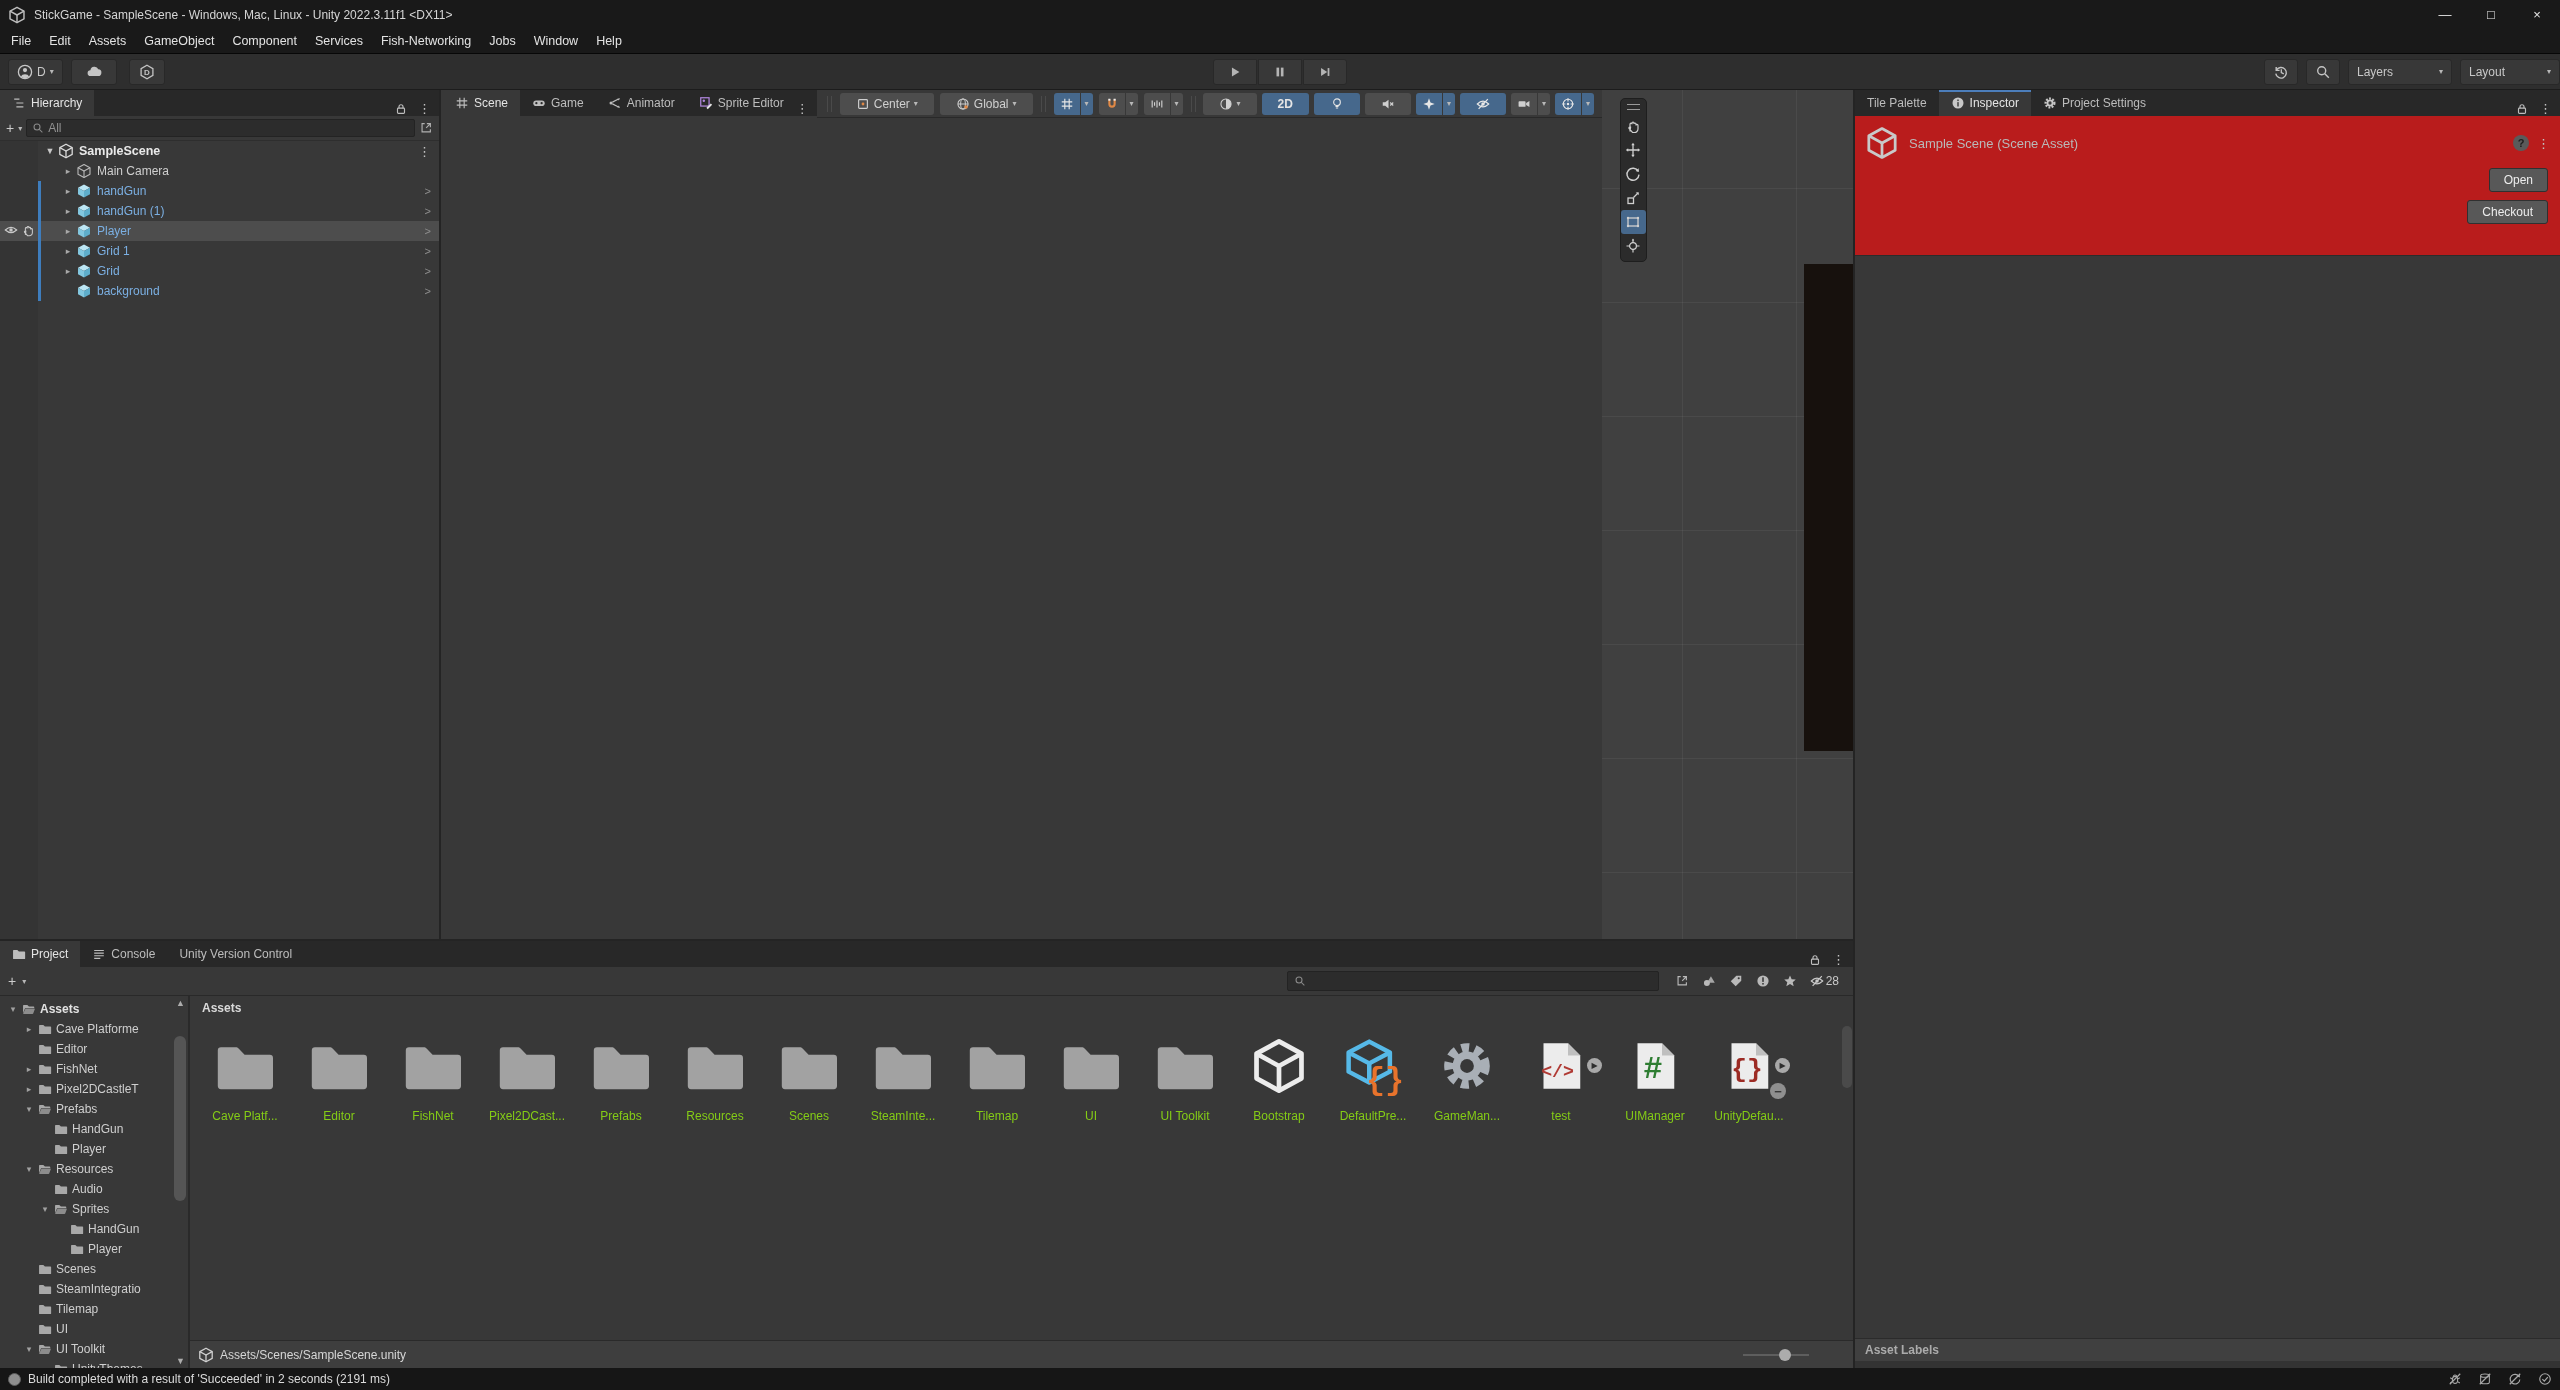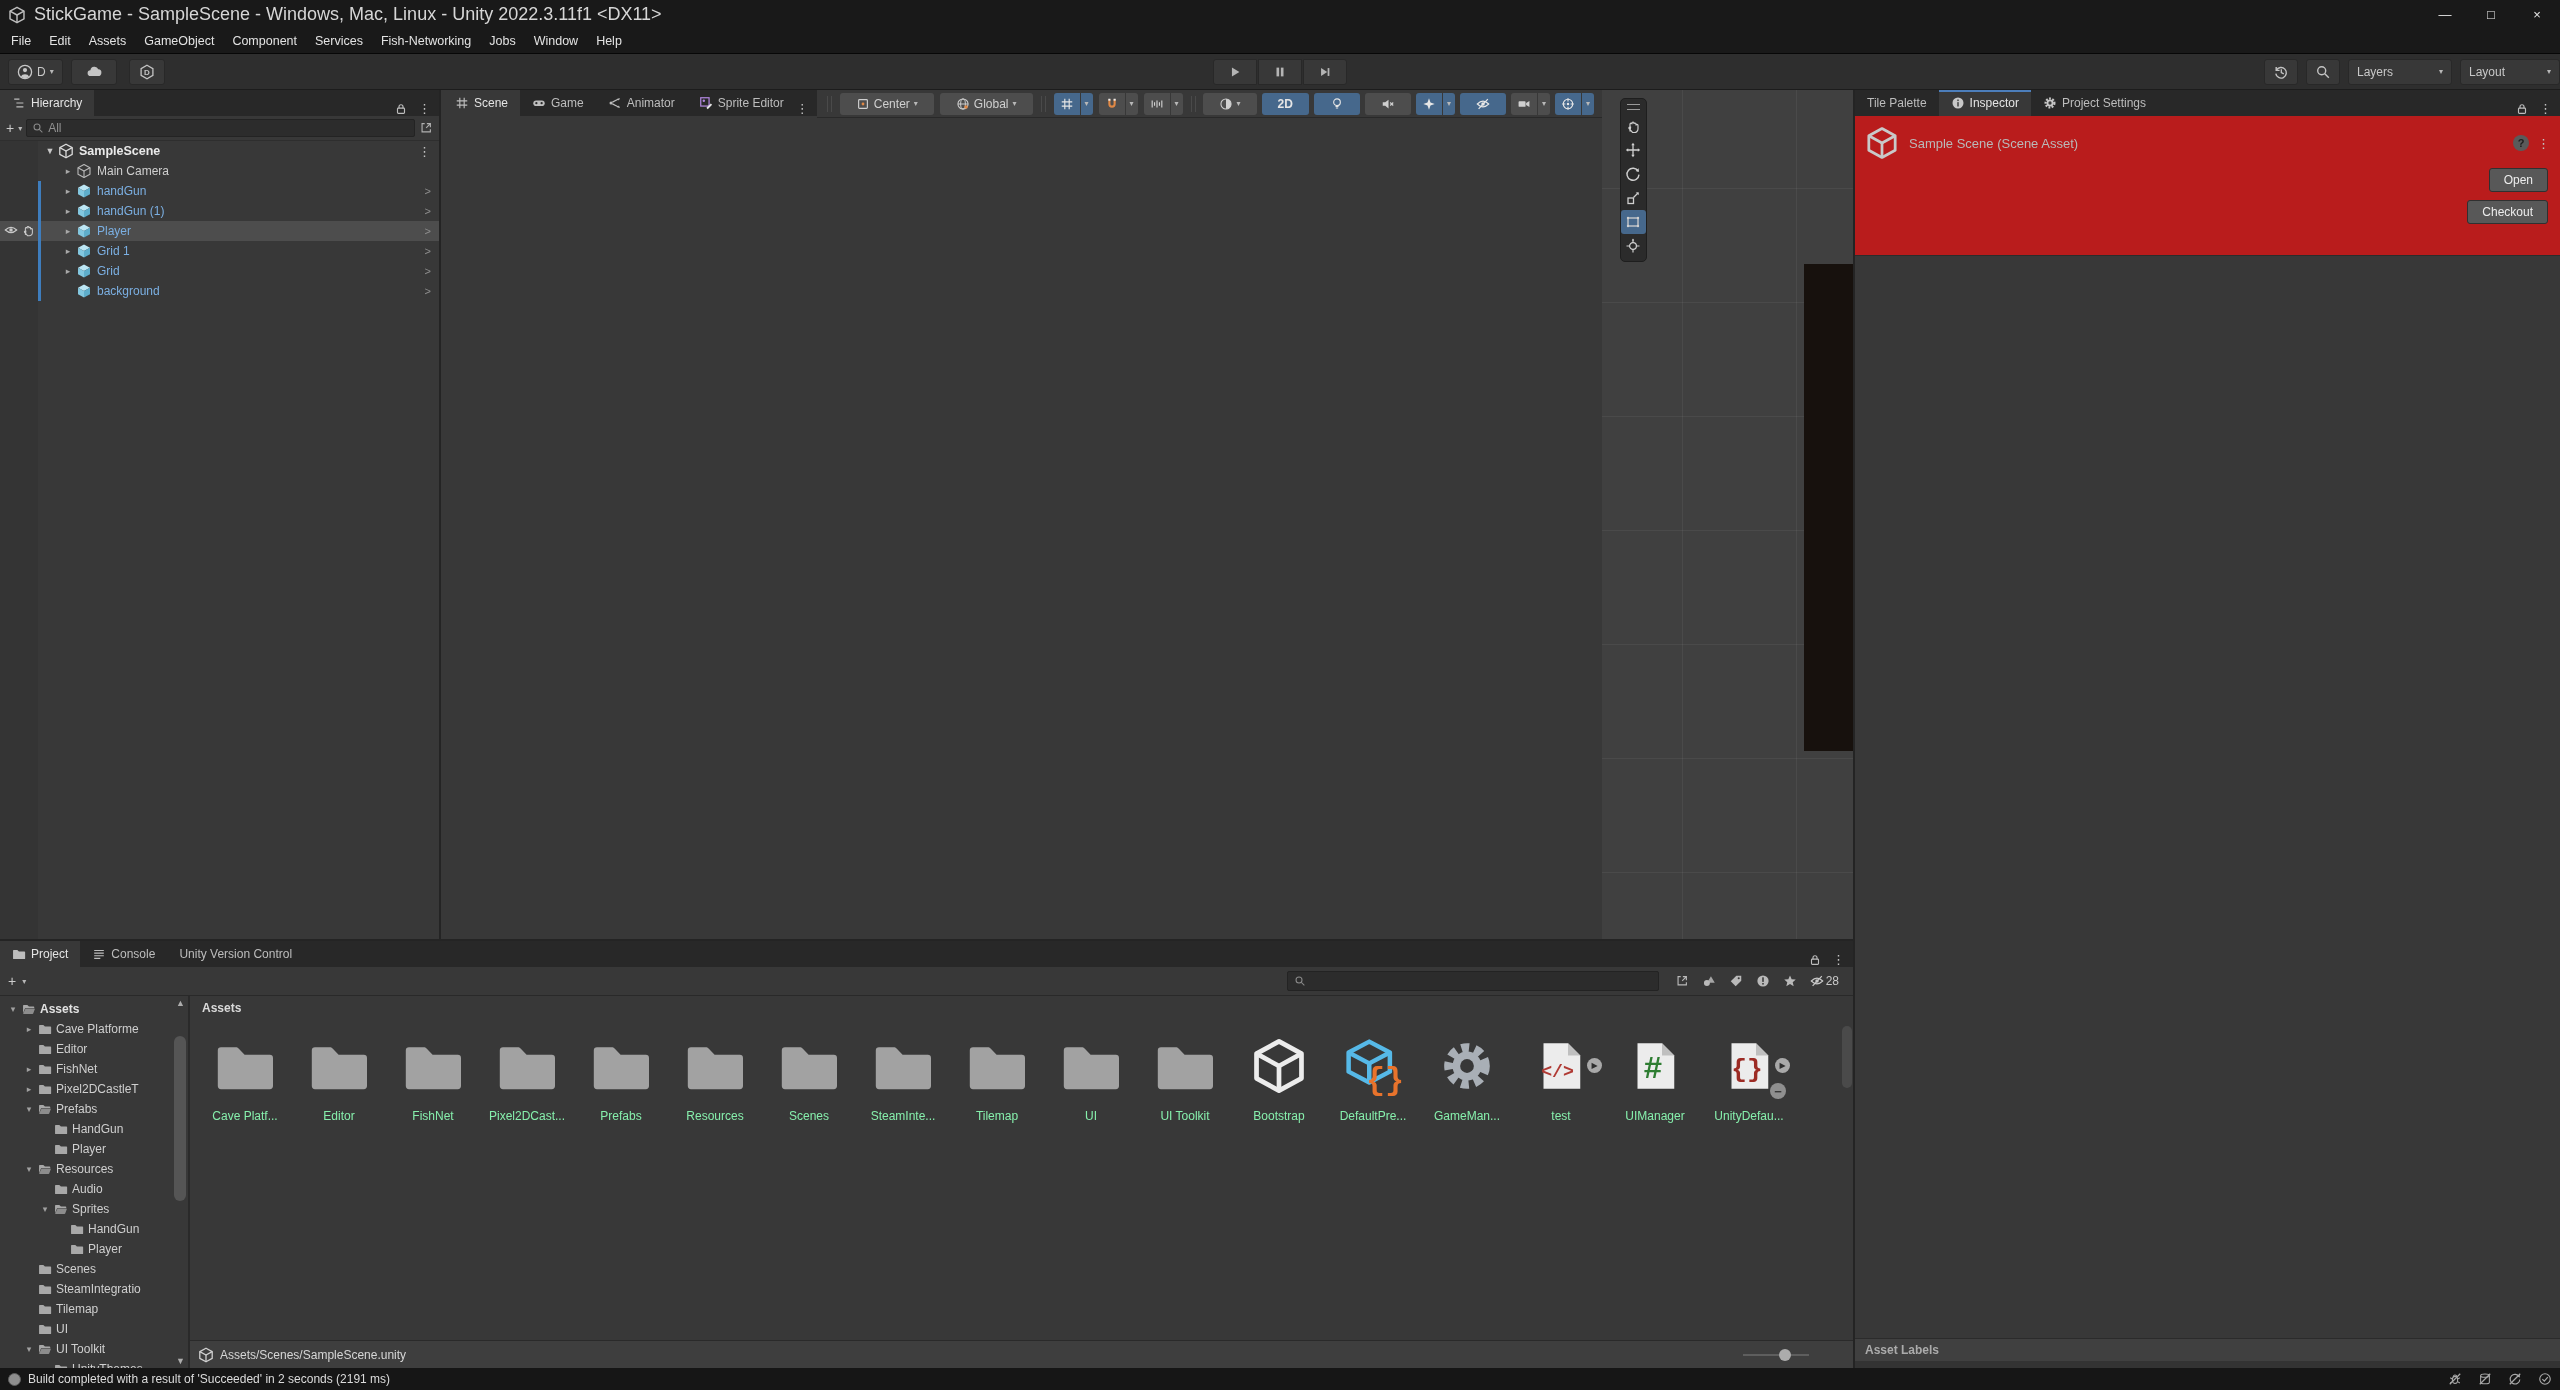--- a/index.html
+++ b/index.html
@@ -7,21 +7,21 @@
   body {
     font-family: "Liberation Sans", "DejaVu Sans", sans-serif;
     font-size: 12px; color:#D2D2D2; background:#383838; position:relative;
   }
   svg { display:block; }
   .i12{width:12px;height:12px}.i14{width:14px;height:14px}.i16{width:16px;height:16px}
 
   
   .titlebar{height:29px;background:#191919;display:flex;align-items:center;color:#D6D6D6}
   .titlebar .appicon{margin:0 8px 0 8px;width:18px;height:18px;color:#BDBDBD}
-  .titlebar .title{font-size:18px}
+  .titlebar .title{font-size:12px}
   .win-controls{margin-left:auto;display:flex;height:100%}
   .win-btn{width:46px;height:100%;display:flex;align-items:center;justify-content:center;color:#E8E8E8;font-size:13px}
 
   
   .menubar{height:25px;background:#191919;display:flex;align-items:center;padding-left:2px;border-bottom:1px solid #070707}
   .menu-item{padding:0 9px;color:#E3E3E3;font-size:12.5px;line-height:24px}
 
   
   .toolbar{height:36px;background:#2E2E2E;border-bottom:1px solid #1C1C1C;display:flex;align-items:center;position:relative}
   .tb-btn{height:26px;background:#383838;border:1px solid #282828;border-radius:3px;display:flex;align-items:center;justify-content:center;color:#C8C8C8;gap:4px;padding:0 8px}
@@ -116,21 +116,21 @@
   .trow .tlabel{color:#CFCFCF}
   .trow.root .tlabel{color:#E2E2E2;font-weight:bold}
   .tree-scroll{position:absolute;right:2px;top:40px;width:12px;height:165px;background:#555;border-radius:6px}
   .tree-up{position:absolute;right:3px;top:2px;font-size:9px;color:#ADADAD}
   .tree-down{position:absolute;right:3px;bottom:2px;font-size:9px;color:#ADADAD}
   .proj-right{flex:1;display:flex;flex-direction:column;min-width:0;position:relative}
   .assets-header{height:23px;display:flex;align-items:center;padding-left:12px;color:#DADADA;font-weight:bold}
   .asset-grid{flex:1;display:flex;align-items:flex-start;padding:10px 0 0 8px}
   .gitem{width:94px;display:flex;flex-direction:column;align-items:center}
   .gicon{width:74px;height:74px;display:flex;align-items:center;justify-content:center;position:relative}
-  .glabel{max-width:92px;overflow:hidden;white-space:nowrap;color:#86efac;margin-top:6px}
+  .glabel{max-width:92px;overflow:hidden;white-space:nowrap;color:#84cc16;margin-top:6px}
   .badge-exp{position:absolute;right:-4px;top:29px;width:15px;height:15px;border-radius:50%;background:#A9A9A9;color:#2E2E2E;font-size:8px;display:flex;align-items:center;justify-content:center}
   .badge-min{position:absolute;right:0px;bottom:4px;width:16px;height:16px;border-radius:50%;background:#8F8F8F;color:#383838;font-size:13px;font-weight:bold;display:flex;align-items:center;justify-content:center}
   .grid-scroll{position:absolute;right:1px;top:30px;width:10px;height:62px;background:#4A4A4A;border-radius:5px}
   .pathbar{height:28px;background:#3E3E3E;border-top:1px solid #2A2A2A;display:flex;align-items:center;gap:6px;padding:0 8px;color:#D6D6D6}
   .slider{margin-left:auto;margin-right:36px;width:66px;height:2px;background:#5E5E5E;position:relative}
   .slider .thumb{position:absolute;left:36px;top:-5px;width:12px;height:12px;border-radius:50%;background:#ACACAC}
 
   
   .statusbar{position:absolute;left:0;right:0;bottom:0;height:22px;background:#161616;display:flex;align-items:center;gap:7px;padding:0 8px;color:#DCDCDC}
   .status-ball{width:13px;height:13px;border-radius:50%;background:#8F8F8F;border:1px solid #5E5E5E}

